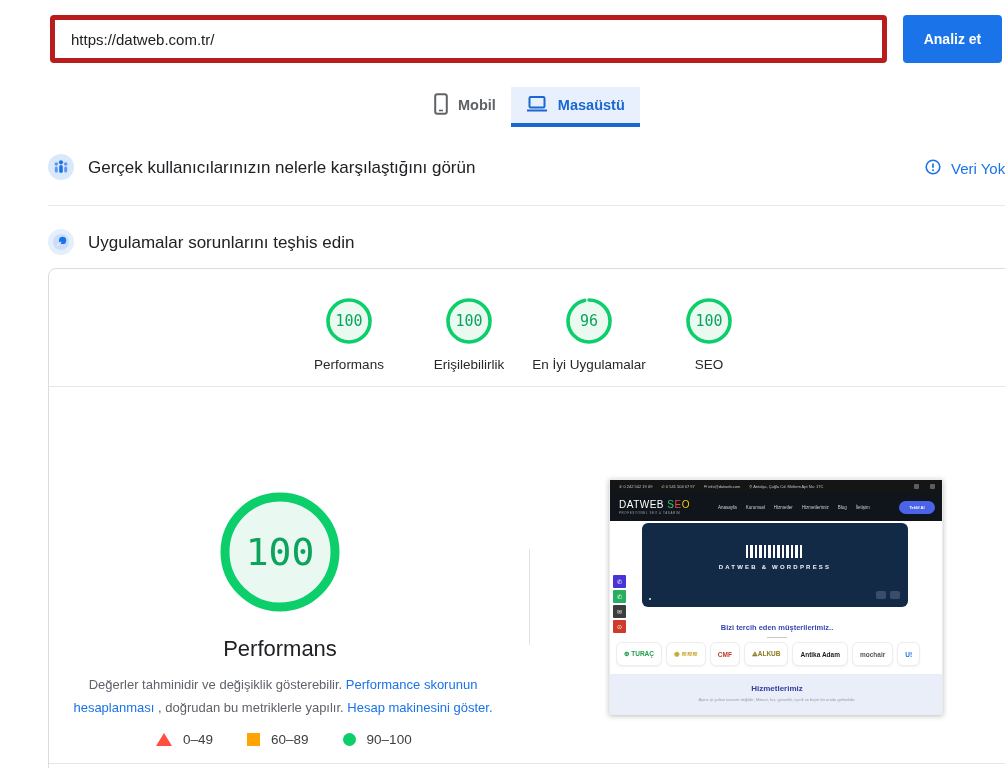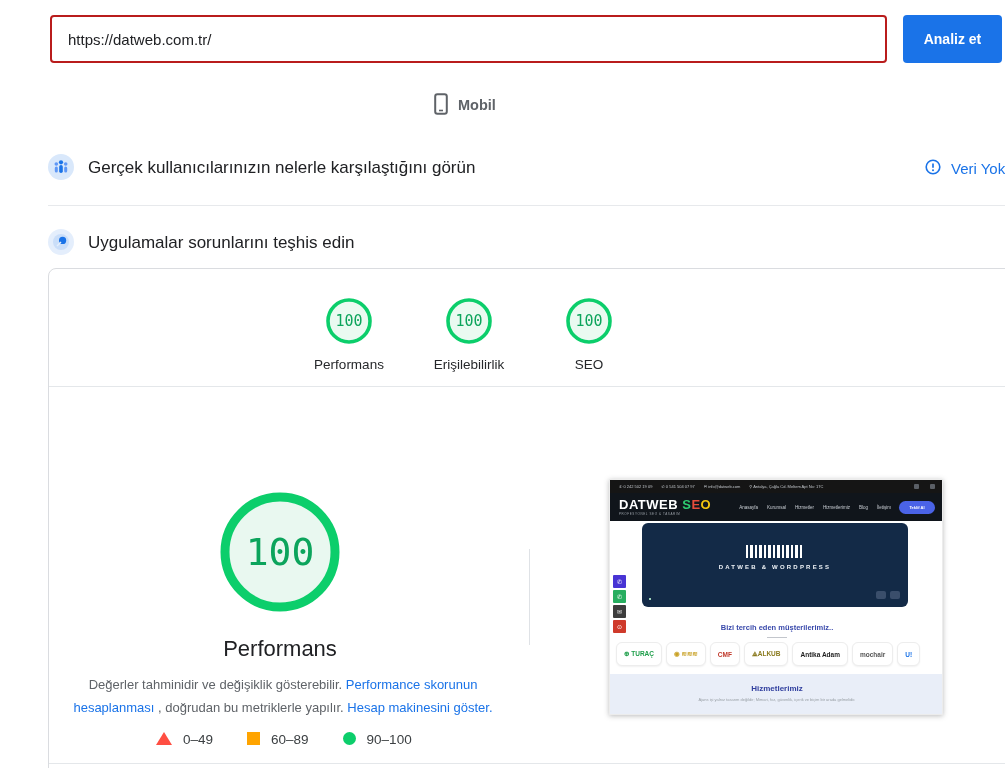--- a/index.html
+++ b/index.html
@@ -1,20 +1,20 @@
 <!DOCTYPE html>
 <html><head>
 <meta charset="utf-8">
 <style>
   html,body{margin:0;padding:0;width:1005px;height:768px;overflow:hidden;background:#fff;
     font-family:"Liberation Sans",sans-serif;position:relative;}
   *{box-sizing:border-box;}
 
   
-  .url-input{position:absolute;left:50px;top:15px;width:837px;height:48px;border:2px solid #b91c1c;
+  .url-input{position:absolute;left:50px;top:15px;width:837px;height:48px;border:5px solid #b91c1c;
     border-radius:4px;padding:0 16px;font-size:15px;color:#202124;font-family:"Liberation Sans",sans-serif;outline:none;}
   .analyze-btn{position:absolute;left:903px;top:15px;width:99px;height:48px;background:#1a73e8;color:#fff;
     border:none;border-radius:4px;font-size:14px;font-weight:bold;font-family:"Liberation Sans",sans-serif;cursor:pointer;}
 
   
   .tabs{position:absolute;left:419px;top:87px;display:flex;gap:0;}
   .tab{display:flex;align-items:center;gap:10px;height:40px;padding:0 15px;font-size:14.5px;font-weight:bold;
     color:#5f6368;border-bottom:4px solid transparent;cursor:pointer;}
   .tab.active{background:#e8f0fe;color:#1967d2;border-bottom-color:#1967d2;}
 
@@ -47,39 +47,39 @@
   .big-num{position:absolute;left:0;top:0;width:120px;height:120px;display:flex;align-items:center;justify-content:center;
     font-family:"DejaVu Sans Mono",monospace;font-size:38px;color:#0ca45c;}
   .big-label{position:absolute;left:111px;top:367px;width:240px;text-align:center;font-size:22px;color:#202124;}
 
   .note{position:absolute;left:11px;top:405px;width:446px;text-align:center;font-size:13px;
     color:#5f6368;line-height:1.75;}
   .note a{color:#1a73e8;text-decoration:none;cursor:pointer;}
 
   .legend{position:absolute;left:107px;top:463px;display:flex;align-items:center;gap:34px;
     font-size:13.5px;color:#3c4043;}
-  .legend-item{display:flex;align-items:flex-start;gap:11px;}
+  .legend-item{display:flex;align-items:center;gap:11px;}
   .lg-triangle{width:0;height:0;border-left:8px solid transparent;border-right:8px solid transparent;border-bottom:13px solid #ff4e42;}
   .lg-square{width:13px;height:13px;background:#ffa400;}
   .lg-circle{width:13px;height:13px;border-radius:50%;background:#0cce6b;}
 
   .vdiv{position:absolute;left:480px;top:280px;height:96px;border-left:1px solid #dfe2e6;}
 
   .card-bottom-div{position:absolute;left:0;right:0;top:494px;border-top:1px solid #e4e7ea;}
 
   
   .thumb{position:absolute;left:560px;top:210px;width:334px;height:236px;background:#fff;
     border:1px solid #ececec;box-shadow:0 1px 5px rgba(60,64,67,.35);overflow:hidden;}
   .t-topbar{position:absolute;left:0;top:0;width:334px;height:13px;background:#151515;display:flex;
     align-items:center;gap:9px;padding:0 9px;font-size:4px;color:#c2c6cb;white-space:nowrap;}
   .t-topbar .sq{width:5px;height:5px;background:#5a5f66;border-radius:1px;margin-left:2px;}
   .t-topbar .spacer{flex:1;}
   .t-nav{position:absolute;left:0;top:13px;width:334px;height:28px;background:#10151b;display:flex;align-items:center;padding:0 9px;}
   .t-logo{line-height:1;}
-  .t-logo .l1{font-size:13px;font-weight:bold;color:#fff;letter-spacing:.5px;}
+  .t-logo .l1{font-size:10px;font-weight:normal;color:#fff;letter-spacing:.5px;}
   .t-logo .tag{font-size:3px;color:#9aa0a8;letter-spacing:.6px;margin-top:2px;}
   .t-menu{display:flex;gap:9px;font-size:4.5px;color:#c9ced4;margin-left:28px;}
   .t-cta{margin-left:auto;width:36px;height:13px;border-radius:7px;background:#4a63e7;color:#fff;font-size:4px;
     display:flex;align-items:center;justify-content:center;font-weight:bold;}
   .t-hero{position:absolute;left:32px;top:43px;width:266px;height:84px;background:#132a47;border-radius:6px;}
   .t-hero-inner{position:absolute;left:0;top:22px;width:266px;display:flex;flex-direction:column;align-items:center;}
   .barcode{width:58px;height:13px;background:repeating-linear-gradient(90deg,#fff 0 2px,transparent 2px 4px,#fff 4px 7px,transparent 7px 9px);}
   .t-hero-title{margin-top:6px;font-size:6px;font-weight:bold;letter-spacing:2.2px;color:#f0f4f8;}
   .t-hero-dot{position:absolute;left:7px;bottom:7px;width:2px;height:2px;background:#9fd4bb;}
   .t-hero-btns{position:absolute;right:8px;bottom:8px;display:flex;gap:4px;}
@@ -105,20 +105,29 @@
 <div class="tabs">
   <div class="tab">
     <span>
       <svg width="14" height="22" viewBox="0 0 14 22">
           <rect x="1.2" y="1.2" width="11.6" height="19.6" rx="2.2" fill="none" stroke="#5f6368" stroke-width="2"></rect>
           <line x1="5" y1="17.5" x2="9" y2="17.5" stroke="#5f6368" stroke-width="1.6"></line>
         </svg>
     </span>
     <span>Mobil</span>
   </div>
+  <div class="tab active">
+    <span>
+      <svg width="22" height="18" viewBox="0 0 22 18">
+          <rect x="3.5" y="2" width="15" height="10.5" rx="1.2" fill="none" stroke="#1967d2" stroke-width="2"></rect>
+          <line x1="1" y1="15.5" x2="21" y2="15.5" stroke="#1967d2" stroke-width="2"></line>
+        </svg>
+    </span>
+    <span>Masaüstü</span>
+  </div>
 </div>
 
 <span class="sec-icon" style="left:48px;top:154px;">
   <svg width="26" height="26" viewBox="0 0 26 26">
     <circle cx="13" cy="13" r="13" fill="#d9e8fb"></circle>
     <circle cx="8.3" cy="10" r="1.8" fill="#5e97f6"></circle>
       <rect x="6.8" y="12.4" width="3" height="6.2" rx="1.5" fill="#5e97f6"></rect>
     <circle cx="13" cy="8.3" r="2.1" fill="#1a73e8"></circle>
       <rect x="11.2" y="11" width="3.6" height="8" rx="1.8" fill="#1a73e8"></rect>
     <circle cx="17.7" cy="10" r="1.8" fill="#5e97f6"></circle>
@@ -168,20 +177,30 @@
          <circle class="arc" cx="24" cy="24" r="21" stroke-dasharray="131.95 131.95" transform="rotate(-90 24 24)"></circle>
        </svg>
        <span class="gauge-num">100</span>
      </div>
      <div class="gauge-label">Erişilebilirlik</div>
       </div>
       <div class="gauge-item">
         <div class="gauge">
        <svg width="48" height="48" viewBox="0 0 48 48">
          <circle class="bgfill" cx="24" cy="24" r="19.2"></circle>
+         <circle class="arc" cx="24" cy="24" r="21" stroke-dasharray="126.67 131.95" transform="rotate(-90 24 24)"></circle>
+       </svg>
+       <span class="gauge-num">96</span>
+     </div>
+     <div class="gauge-label">En İyi Uygulamalar</div>
+      </div>
+      <div class="gauge-item">
+        <div class="gauge">
+       <svg width="48" height="48" viewBox="0 0 48 48">
+         <circle class="bgfill" cx="24" cy="24" r="19.2"></circle>
          <circle class="arc" cx="24" cy="24" r="21" stroke-dasharray="131.95 131.95" transform="rotate(-90 24 24)"></circle>
        </svg>
        <span class="gauge-num">100</span>
      </div>
      <div class="gauge-label">SEO</div>
       </div>
     </div>
   <div class="gauges-div"></div>
 
   <div class="big-gauge">

